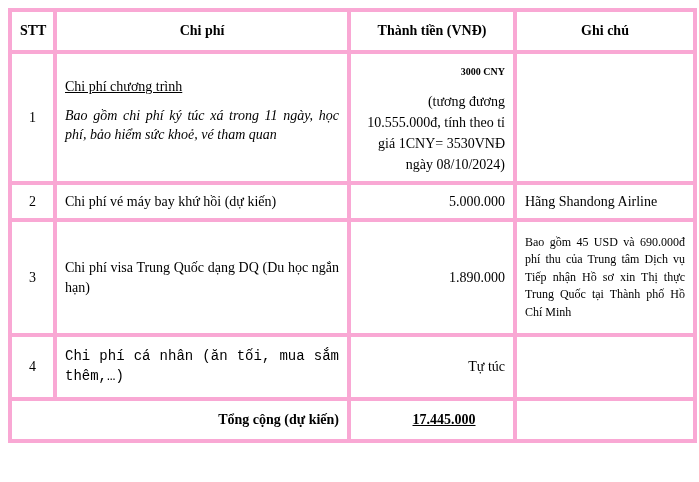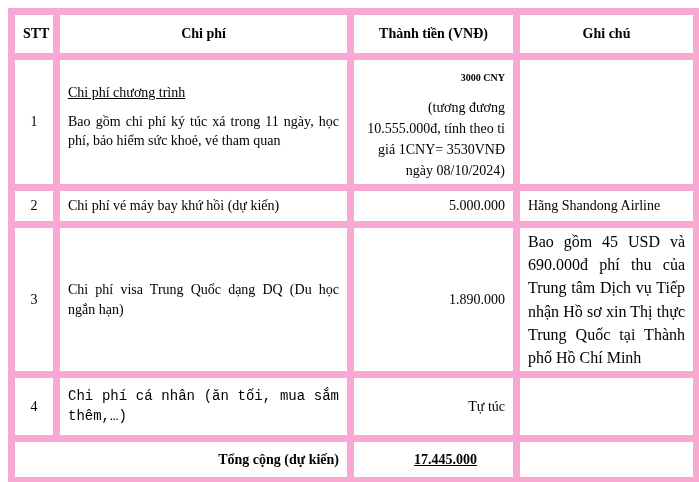--- a/index.html
+++ b/index.html
@@ -14,21 +14,21 @@
     color: #000000;
     -webkit-font-smoothing: antialiased;
   }
   table.cost-table {
     border-collapse: collapse;
     table-layout: fixed;
     width: 685px;
     margin: 8px 6px 0 8px;
   }
   table.cost-table td, table.cost-table th {
-    border: 7px solid #f9a8d4;
+    border: 4px solid #f9a8d4;
     font-size: 14px;
     line-height: 1.4;
     padding: 2px 8px;
     vertical-align: middle;
     overflow: hidden;
   }
   th.hdr {
     font-weight: bold;
     text-align: center;
     height: 34px;
@@ -39,29 +39,29 @@
   }
   td.amount {
     text-align: right;
     padding-right: 8px;
   }
   
   tr.row-1 { height: 131px; }
   tr.row-1 td.cost-cell { vertical-align: top; padding-top: 11px; }
   tr.row-1 td.amount-cell { vertical-align: top; padding-top: 11px; text-align: right; }
   .cost-title { margin: 12px 0 9px 0; text-decoration: underline; }
-  .cost-desc { margin: 0; text-align: justify; }
+  .cost-desc { margin: 0; text-align: justify; font-style: italic; }
   .amount-main { margin: 0 0 12px 0; font-size: 10px; font-weight: bold; }
   .amount-note { margin: 0; font-size: 14px; line-height: 1.5; text-align: right; }
   
   tr.row-2 { height: 37px; }
   
   tr.row-3 { height: 115px; }
   tr.row-3 td.cost-cell { text-align: justify; }
-  tr.row-3 td.note-cell { text-align: justify; font-size: 16px; line-height: 1.45; }
+  tr.row-3 td.note-cell { text-align: justify; font-size: 12px; line-height: 1.45; }
   
   tr.row-4 { height: 64px; }
   tr.row-4 td.cost-cell { text-align: justify; font-family: Liberation Mono, monospace; }
   
   tr.total-row { height: 42px; }
   tr.total-row td { font-weight: bold; padding-left: 32px; }
   td.total-label { text-align: right; padding-right: 9px; font-size: 14.5px; }
   td.total-amount { text-align: center; padding-right: 8px; font-size: 14.5px; text-decoration: underline; }
   
   tr.footer-row { height: 38px; }

